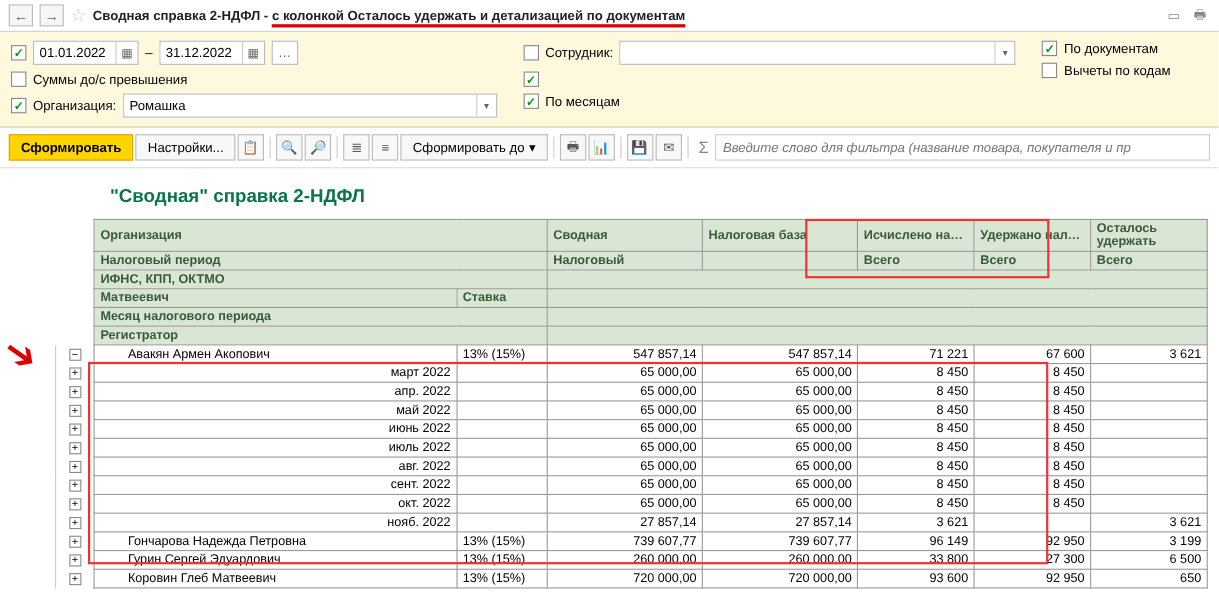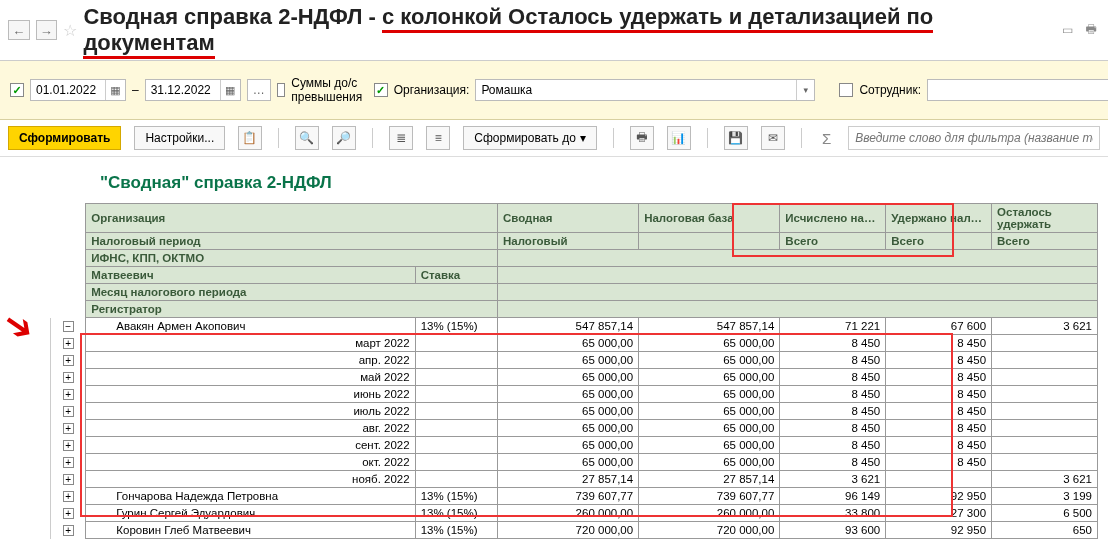--- a/index.html
+++ b/index.html
@@ -1,39 +1,39 @@
 <!DOCTYPE html>
 <html><head>
 <meta charset="utf-8">
 <style>
 * { box-sizing: border-box; margin: 0; padding: 0; font-family: Arial, sans-serif; }
 body { font-size: 12px; background: #fff; width: 1108px; }
 
 .title-bar { display: flex; align-items: center; padding: 4px 8px; border-bottom: 1px solid #ccc; gap: 6px; }
 .nav-btn { width: 22px; height: 20px; border: 1px solid #bbb; background: #f6f6f6; display: flex; align-items: center; justify-content: center; cursor: pointer; font-size: 13px; color: #666; }
 .star-icon { color: #ccc; font-size: 16px; }
-.title-text { font-size: 22px; font-weight: bold; color: #222; }
+.title-text { font-size: 12px; font-weight: bold; color: #222; }
 .title-underline { border-bottom: 3px solid #d00; padding-bottom: 1px; }
 .title-spacer { flex: 1; }
 .icon-btn-sm { width: 18px; height: 18px; color: #888; cursor: pointer; display: flex; align-items: center; justify-content: center; }
 
 .filter-panel { background: #fef9dc; padding: 8px 10px; border-bottom: 1px solid #d8d0a0; display: flex; gap: 24px; }
-.filter-col { display: flex; flex-direction: row; gap: 6px; }
+.filter-col { display: flex; flex-direction: column; gap: 6px; }
 .filter-row { display: flex; align-items: center; gap: 6px; }
 .chk { width: 14px; height: 14px; border: 1px solid #888; background: #fff; display: inline-flex; align-items: center; justify-content: center; cursor: pointer; }
 .chk.checked::after { content: "✓"; color: #090; font-size: 11px; font-weight: bold; }
 .date-input { display: inline-flex; align-items: center; border: 1px solid #bbb; background: #fff; height: 22px; }
 .date-input input { border: none; outline: none; width: 74px; padding: 0 5px; font-size: 12px; }
 .date-input .cal-btn { width: 20px; height: 20px; border-left: 1px solid #ccc; display: flex; align-items: center; justify-content: center; cursor: pointer; color: #666; font-size: 11px; }
 .dots-btn { width: 24px; height: 22px; border: 1px solid #bbb; background: #fff; display: flex; align-items: center; justify-content: center; cursor: pointer; color: #666; }
 .combo { display: inline-flex; align-items: center; border: 1px solid #bbb; background: #fff; height: 22px; }
 .combo input { border: none; outline: none; padding: 0 5px; font-size: 12px; }
 .combo .drop-btn { width: 18px; height: 20px; border-left: 1px solid #ccc; display: flex; align-items: center; justify-content: center; cursor: pointer; color: #666; font-size: 9px; }
 
-.toolbar { display: flex; align-items: center; padding: 6px 8px; gap: 13px; border-bottom: 1px solid #ddd; }
+.toolbar { display: flex; align-items: center; padding: 6px 8px; gap: 2px; border-bottom: 1px solid #ddd; }
 .btn-primary { background: #ffd400; border: 1px solid #d4a800; padding: 4px 10px; font-weight: bold; cursor: pointer; font-size: 12px; }
 .btn-secondary { background: #f8f8f8; border: 1px solid #bbb; padding: 4px 10px; cursor: pointer; font-size: 12px; display: flex; align-items: center; gap: 4px; }
 .tb-icon { width: 24px; height: 24px; border: 1px solid #bbb; background: #f8f8f8; display: flex; align-items: center; justify-content: center; cursor: pointer; color: #555; }
 .tb-sep { width: 1px; height: 20px; background: #ccc; margin: 0 3px; }
 .search-box { flex: 1; display: flex; align-items: center; border: 1px solid #ccc; height: 24px; padding: 0 6px; color: #aaa; font-style: italic; gap: 6px; }
 .search-box input { border: none; outline: none; flex: 1; font-size: 12px; font-style: italic; }
 
 .report { padding: 10px 10px 10px 50px; position: relative; }
 .arrow-pointer { position: absolute; left: 4px; top: 148px; color: #d00; font-size: 36px; transform: rotate(35deg); }
 .report-title { color: #0a744a; font-weight: bold; font-size: 17px; margin: 6px 0 10px 50px; }

